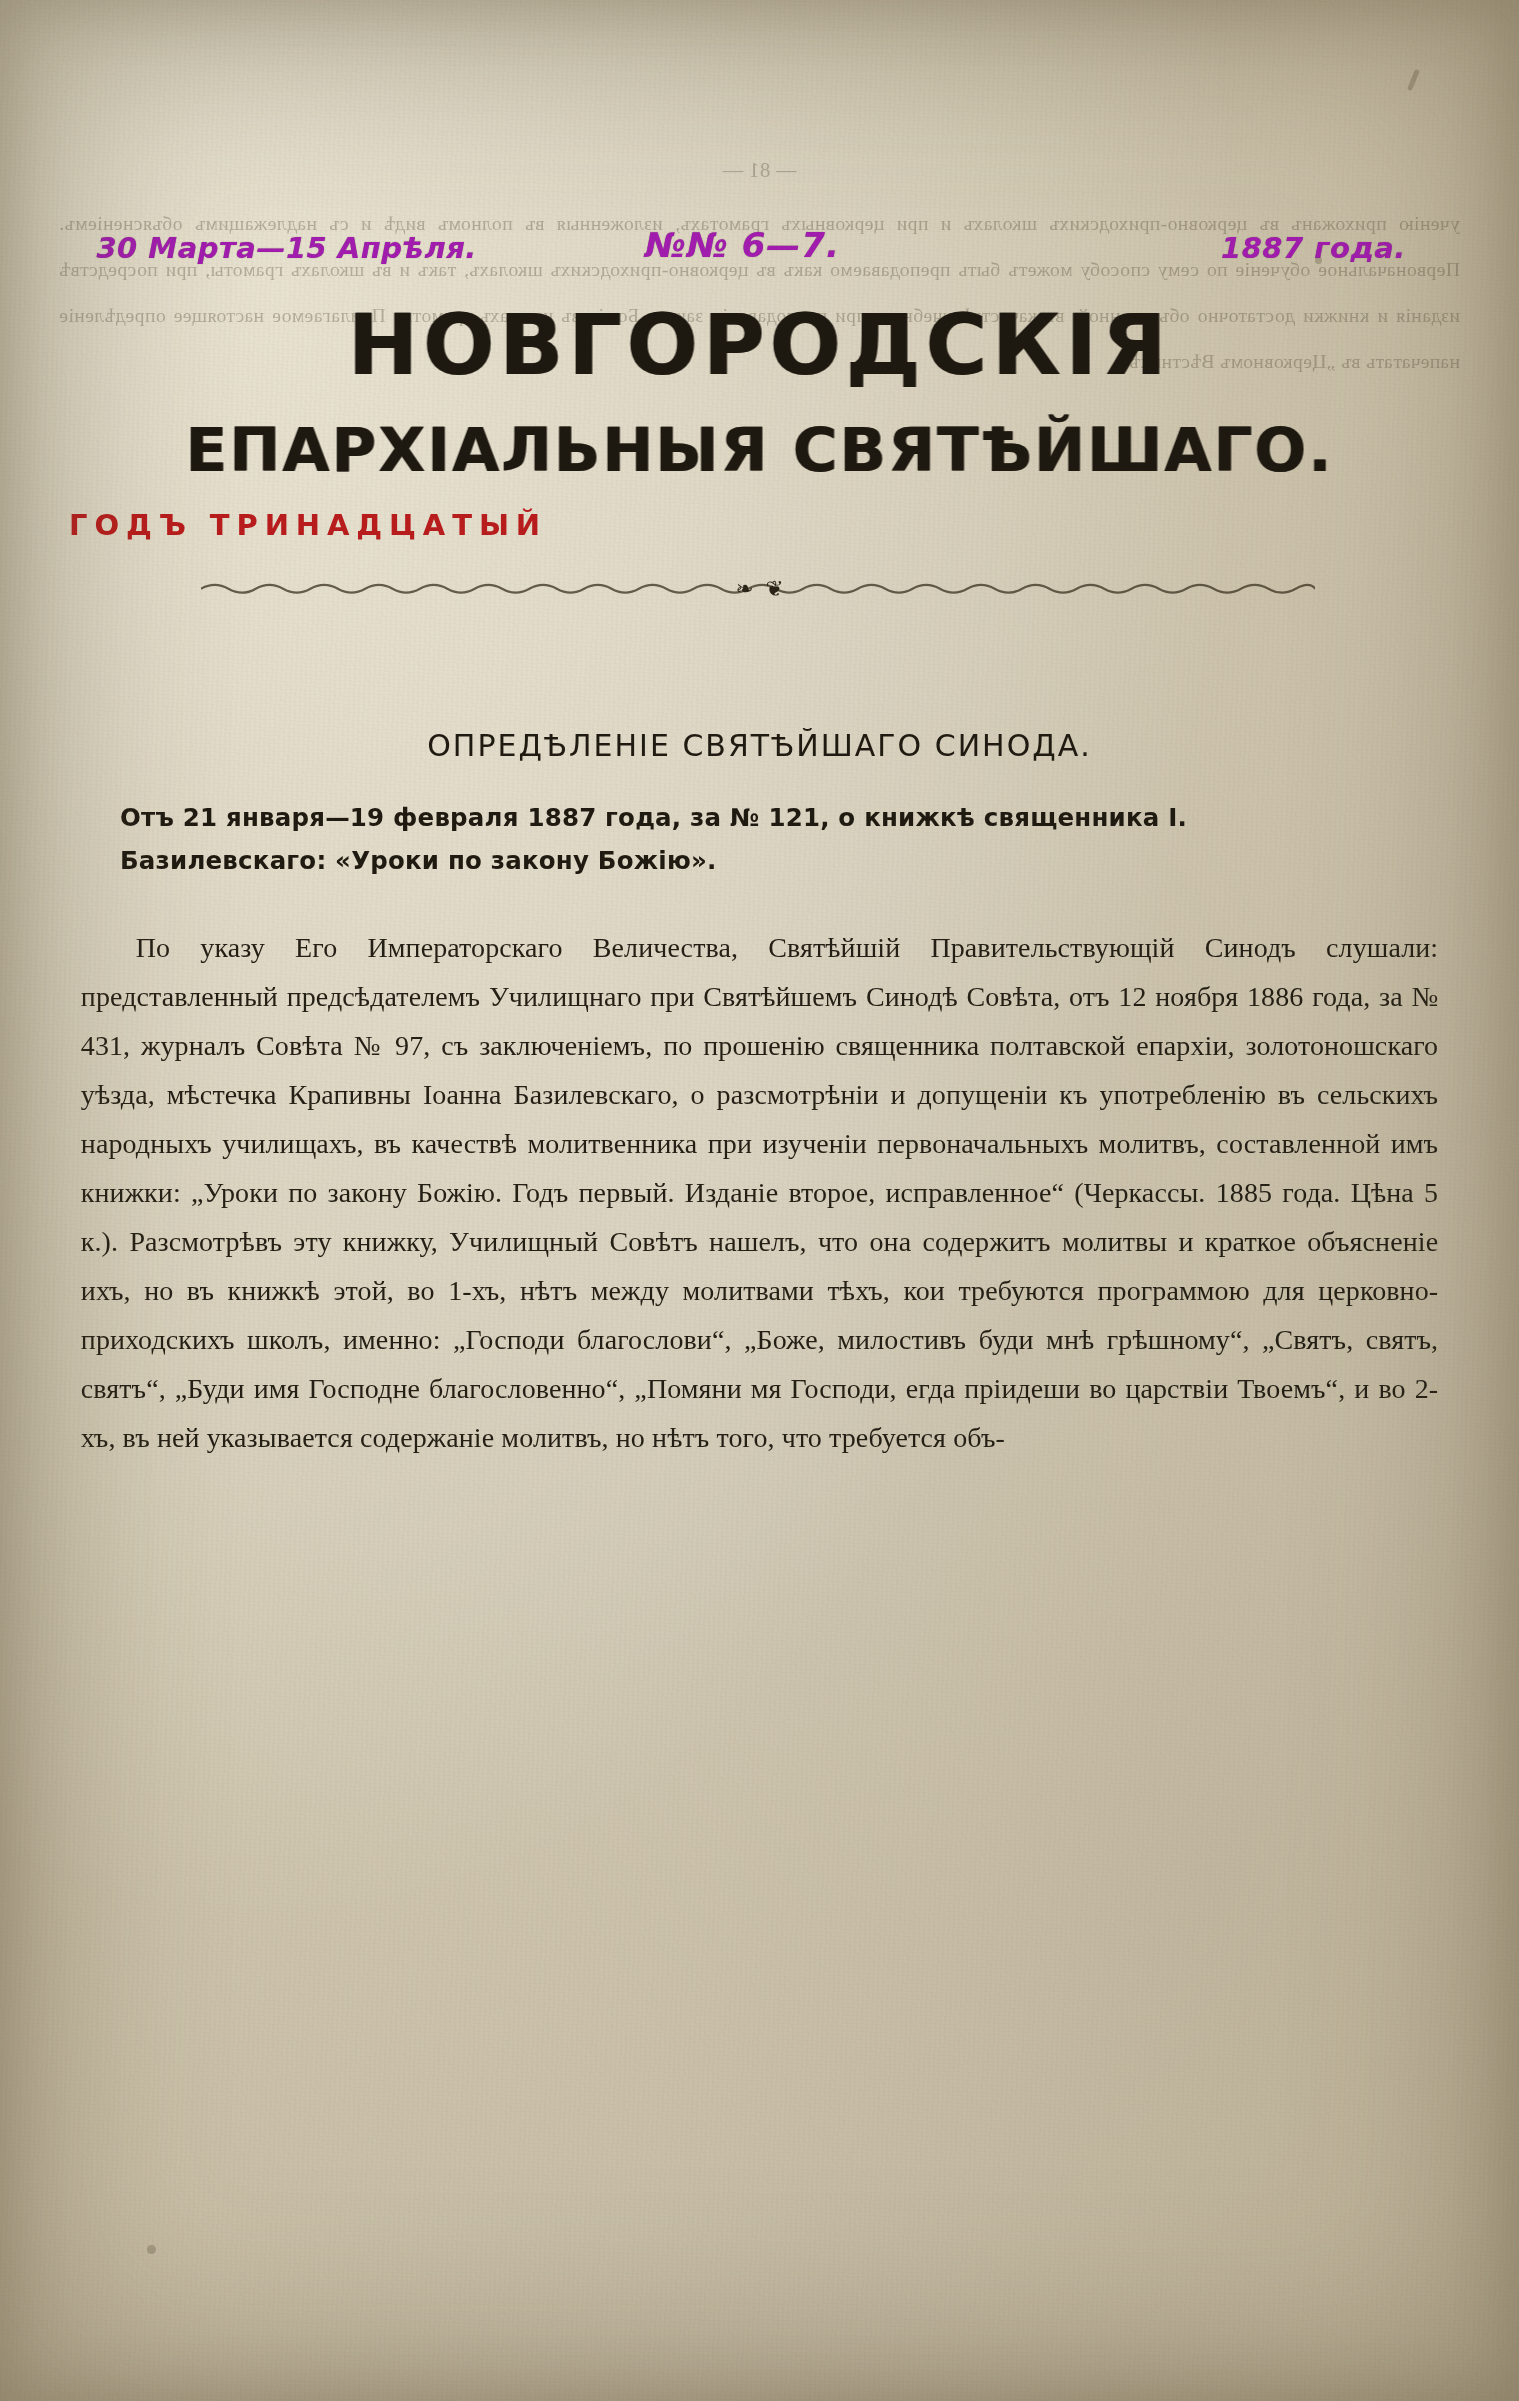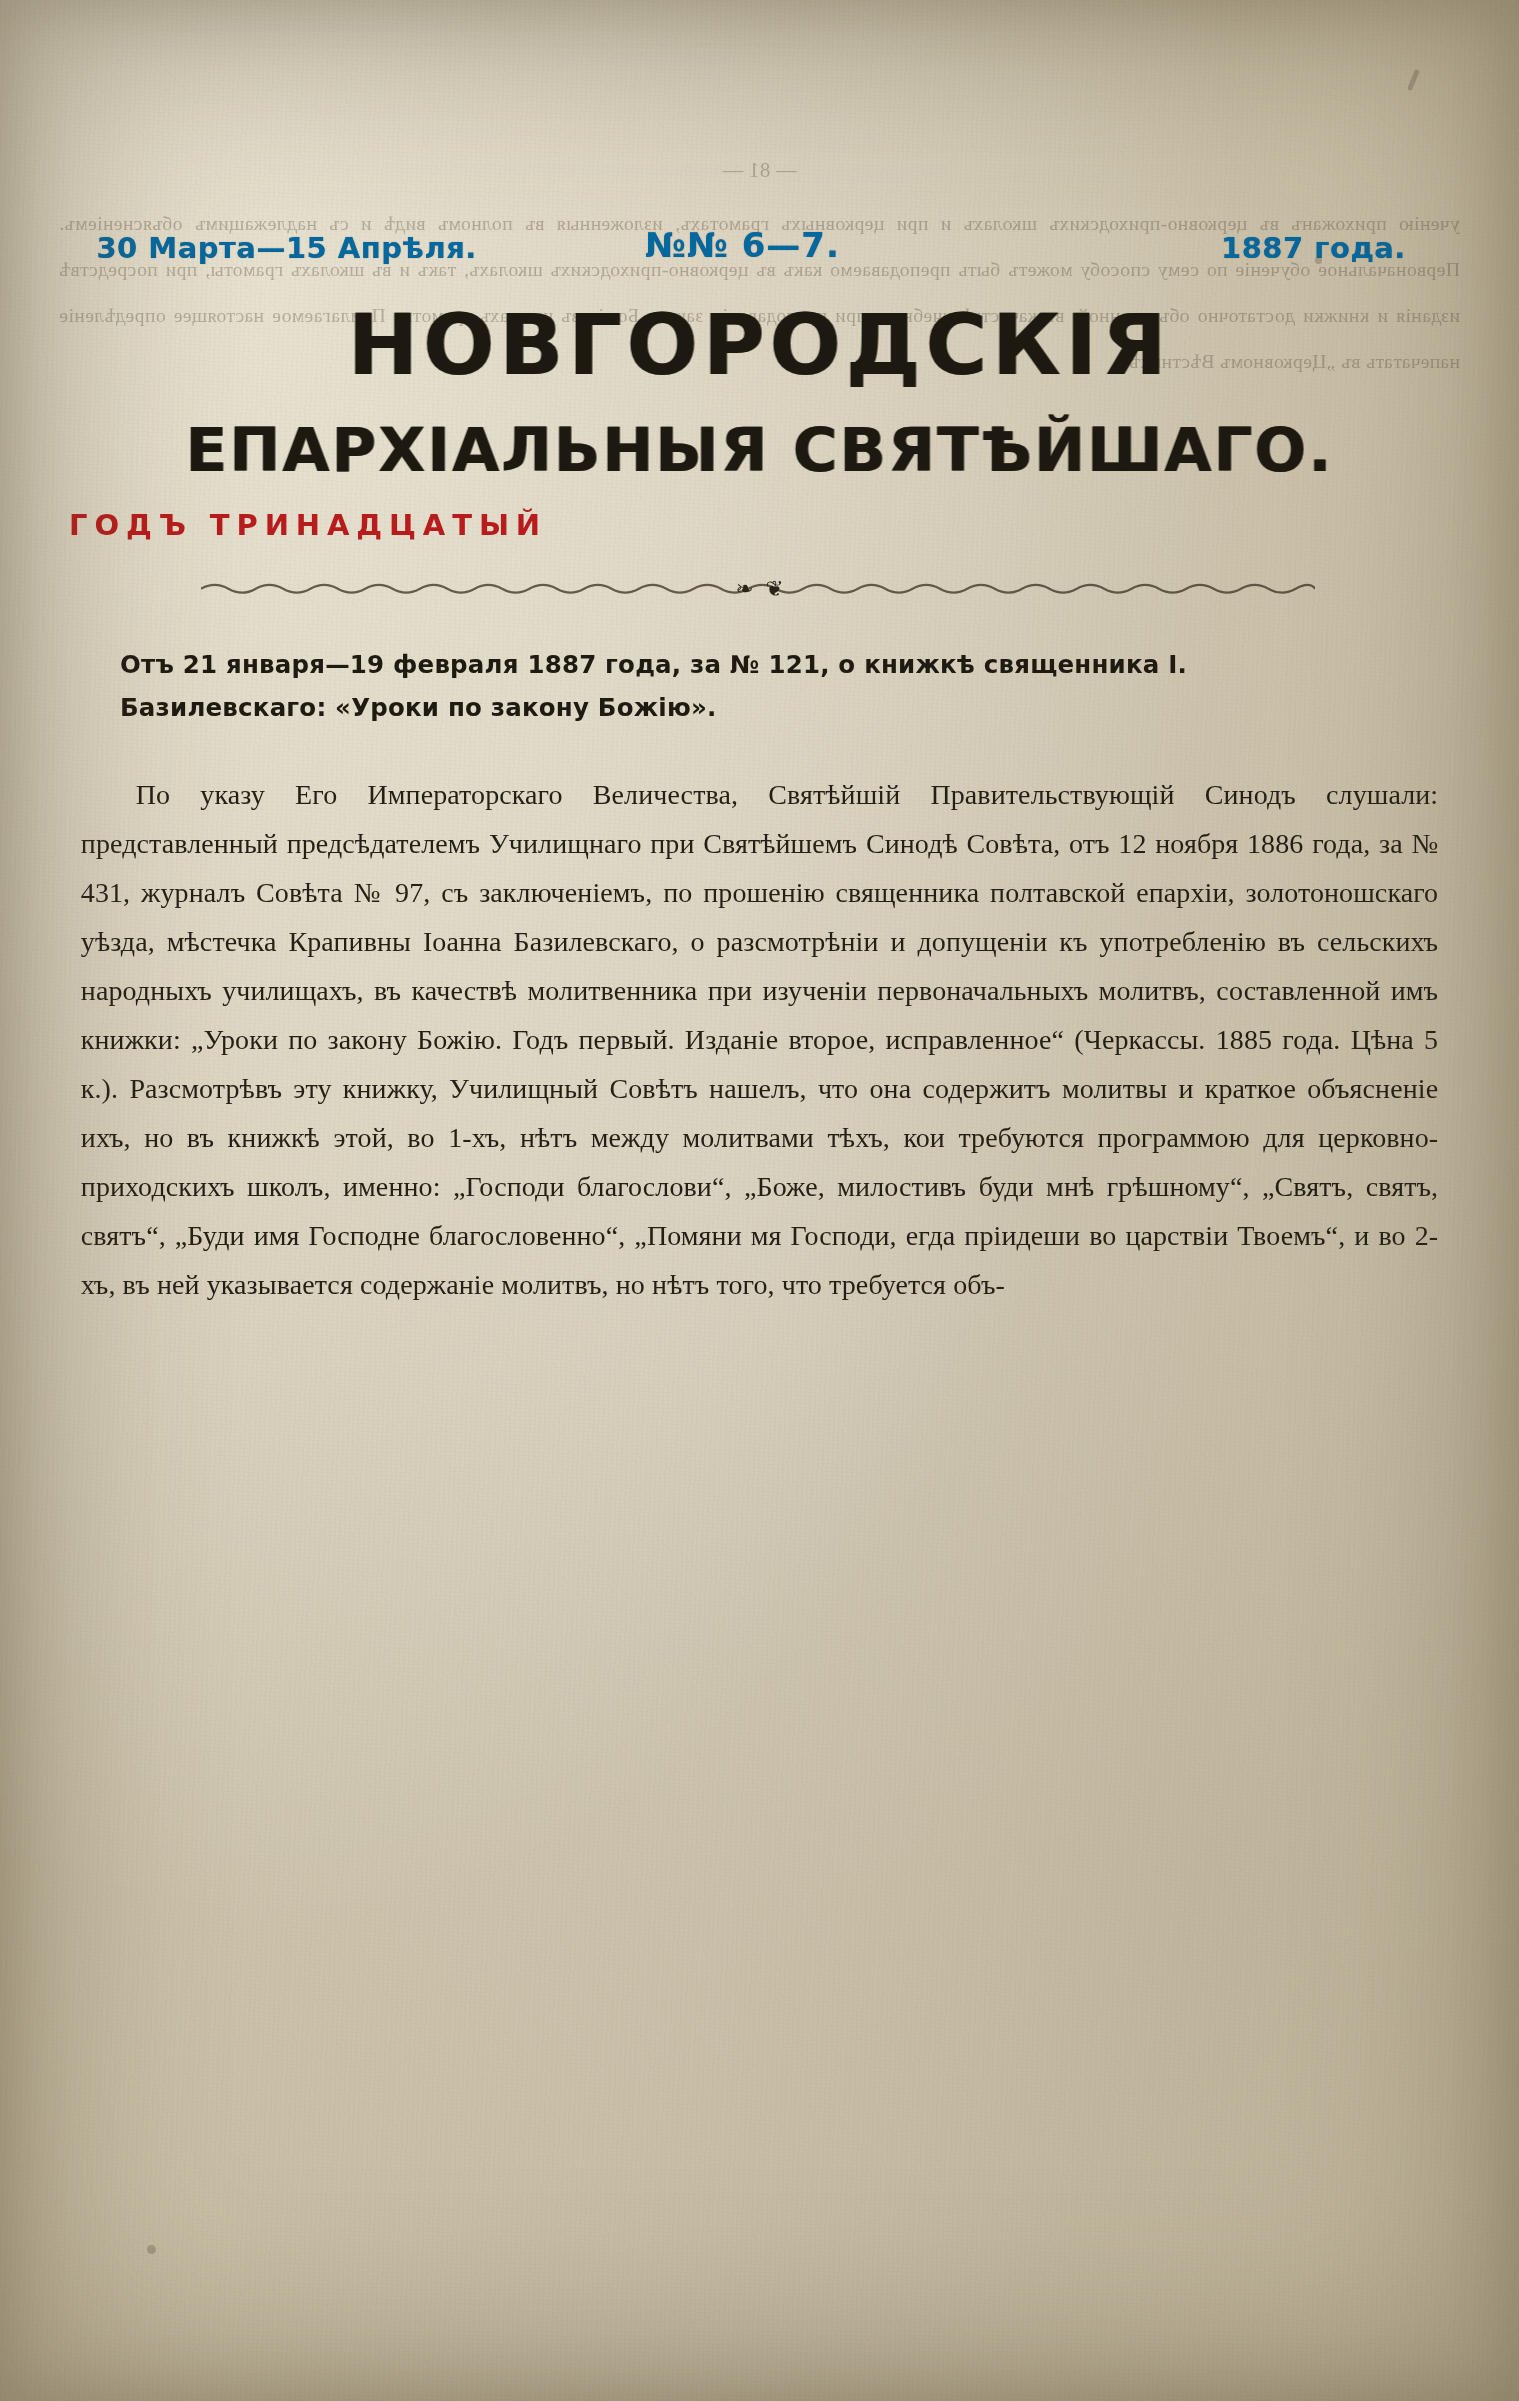--- a/index.html
+++ b/index.html
@@ -73,21 +73,22 @@
     color: #2a2418;
   }
 
   
   .issue-line {
     position: relative;
     margin-top: 227px;
     height: 45px;
     font-family: "DejaVu Sans", sans-serif;
     font-weight: bold;
-    color: #0369a1;
+    color: #a21caf;
+    font-style: italic;
   }
   .issue-date {
     position: absolute;
     left: 27.4px;
     top: 3.9px;
     font-size: 29px;
     letter-spacing: 0.5px;
     text-shadow: 0 0 1px rgba(40,32,18,.5);
   }
   .issue-number {
@@ -243,20 +244,21 @@
   <div class="title-3">ГОДЪ ТРИНАДЦАТЫЙ</div>
 
   <div class="price-bar">
     <svg class="wavy" viewBox="0 0 1140 18" preserveAspectRatio="none">
       <path d="M0,9 Q14,1 28,9 T56,9 T84,9 T112,9 T140,9 T168,9 T196,9 T224,9 T252,9 T280,9 T308,9 T336,9 T364,9 T392,9 T420,9 T448,9 T476,9 T504,9 T532,9 T560,9 T588,9 T616,9 T644,9 T672,9 T700,9 T728,9 T756,9 T784,9 T812,9 T840,9 T868,9 T896,9 T924,9 T952,9 T980,9 T1008,9 T1036,9 T1064,9 T1092,9 T1120,9 T1140,9" fill="none" stroke="#3a3120" stroke-width="2.2"></path>
     </svg>
     <span class="ornament">❧</span>
     <span class="ornament">❦</span>
   </div>
 
+  <div class="section-title">ОПРЕДѢЛЕНІЕ СВЯТѢЙШАГО СИНОДА.</div>
 
   <div class="subtitle">Отъ 21 января—19 февраля 1887 года, за № 121, о книжкѣ священника І. Базилевскаго: «Уроки по закону Божію».</div>
 
   <div class="article">
     <p>По указу Его Императорскаго Величества, Святѣйшій Правительствующій Синодъ слушали: представленный предсѣдателемъ Училищнаго при Святѣйшемъ Синодѣ Совѣта, отъ 12 ноября 1886 года, за № 431, журналъ Совѣта № 97, съ заключеніемъ, по прошенію священника полтавской епархіи, золотоношскаго уѣзда, мѣстечка Крапивны Іоанна Базилевскаго, о разсмотрѣніи и допущеніи къ употребленію въ сельскихъ народныхъ училищахъ, въ качествѣ молитвенника при изученіи первоначальныхъ молитвъ, составленной имъ книжки: „Уроки по закону Божію. Годъ первый. Изданіе второе, исправленное“ (Черкассы. 1885 года. Цѣна 5 к.). Разсмотрѣвъ эту книжку, Училищный Совѣтъ нашелъ, что она содержитъ молитвы и краткое объясненіе ихъ, но въ книжкѣ этой, во 1-хъ, нѣтъ между молитвами тѣхъ, кои требуются программою для церковно-приходскихъ школъ, именно: „Господи благослови“, „Боже, милостивъ буди мнѣ грѣшному“, „Святъ, святъ, святъ“, „Буди имя Господне благословенно“, „Помяни мя Господи, егда пріидеши во царствіи Твоемъ“, и во 2-хъ, въ ней указывается содержаніе молитвъ, но нѣтъ того, что требуется объ-</p>
   </div>
 
 </div>
 
 <div class="grain"></div>

